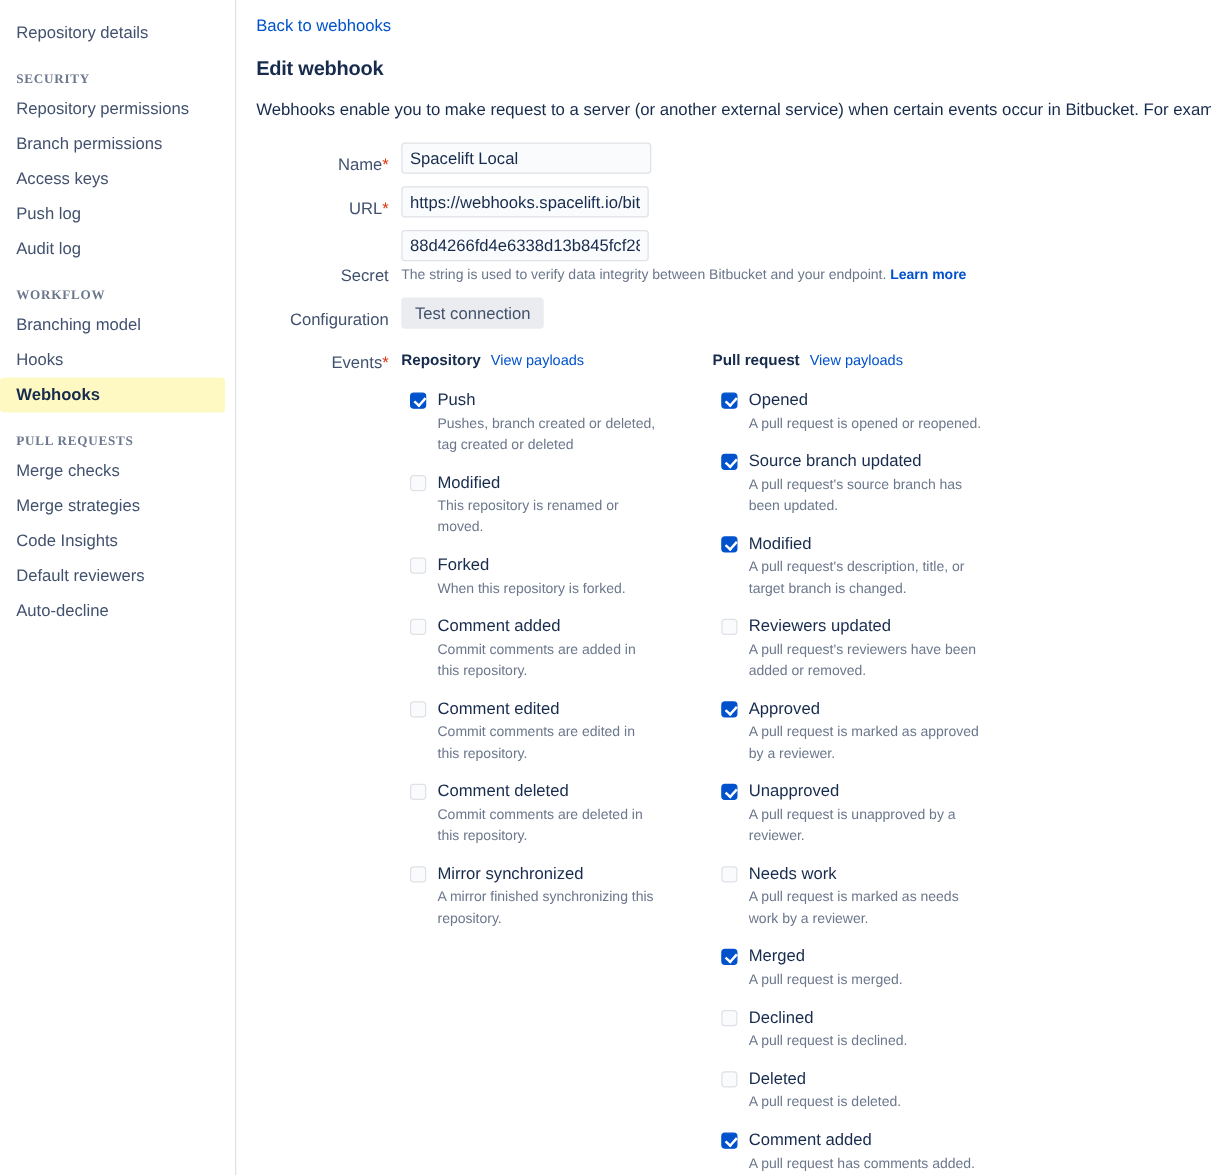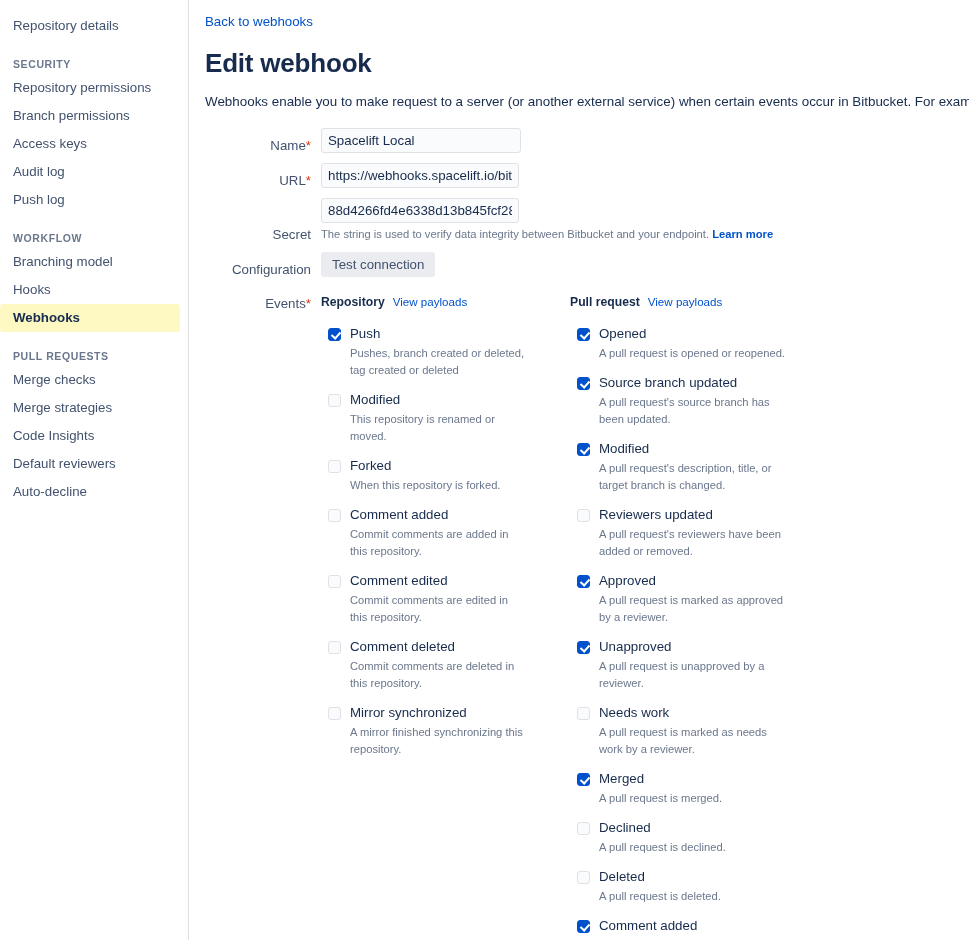--- a/index.html
+++ b/index.html
@@ -41,38 +41,39 @@
     font-weight: bold;
   }
   .nav-section {
     font-size: 10.5px;
     font-weight: bold;
     letter-spacing: 0.6px;
     color: #6B778C;
     text-transform: uppercase;
     padding: 6px 12px 4px 13px;
     margin-top: 12px;
+    font-family: Liberation Serif, serif;
   }
 
   
   .main {
     flex: 1 1 auto;
     padding: 12px 0 0 16px;
     position: relative;
     overflow: hidden;
   }
   .back-link {
     display: inline-block;
     font-size: 13.3px;
     color: #0052CC;
     text-decoration: none;
     margin-bottom: 19px;
   }
   .page-title {
-    font-size: 26px;
+    font-size: 16px;
     font-weight: bold;
     color: #172B4D;
     margin: 0 0 14px 0;
     letter-spacing: -0.2px;
   }
   .intro {
     font-size: 13.4px;
     line-height: 18px;
     color: #172B4D;
     margin: 0 0 17px 0;
@@ -211,22 +212,22 @@
 <body>
 
 <div class="page">
 
   <nav class="sidebar" id="sidebar">
       <a class="nav-item link" href="#">Repository details</a>
       <div class="nav-section">Security</div>
       <a class="nav-item link" href="#">Repository permissions</a>
       <a class="nav-item link" href="#">Branch permissions</a>
       <a class="nav-item link" href="#">Access keys</a>
+      <a class="nav-item link" href="#">Push log</a>
       <a class="nav-item link" href="#">Audit log</a>
-      <a class="nav-item link" href="#">Push log</a>
       <div class="nav-section">Workflow</div>
       <a class="nav-item link" href="#">Branching model</a>
       <a class="nav-item link" href="#">Hooks</a>
       <a class="nav-item link active" href="#">Webhooks</a>
       <div class="nav-section">Pull requests</div>
       <a class="nav-item link" href="#">Merge checks</a>
       <a class="nav-item link" href="#">Merge strategies</a>
       <a class="nav-item link" href="#">Code Insights</a>
       <a class="nav-item link" href="#">Default reviewers</a>
       <a class="nav-item link" href="#">Auto-decline</a>

